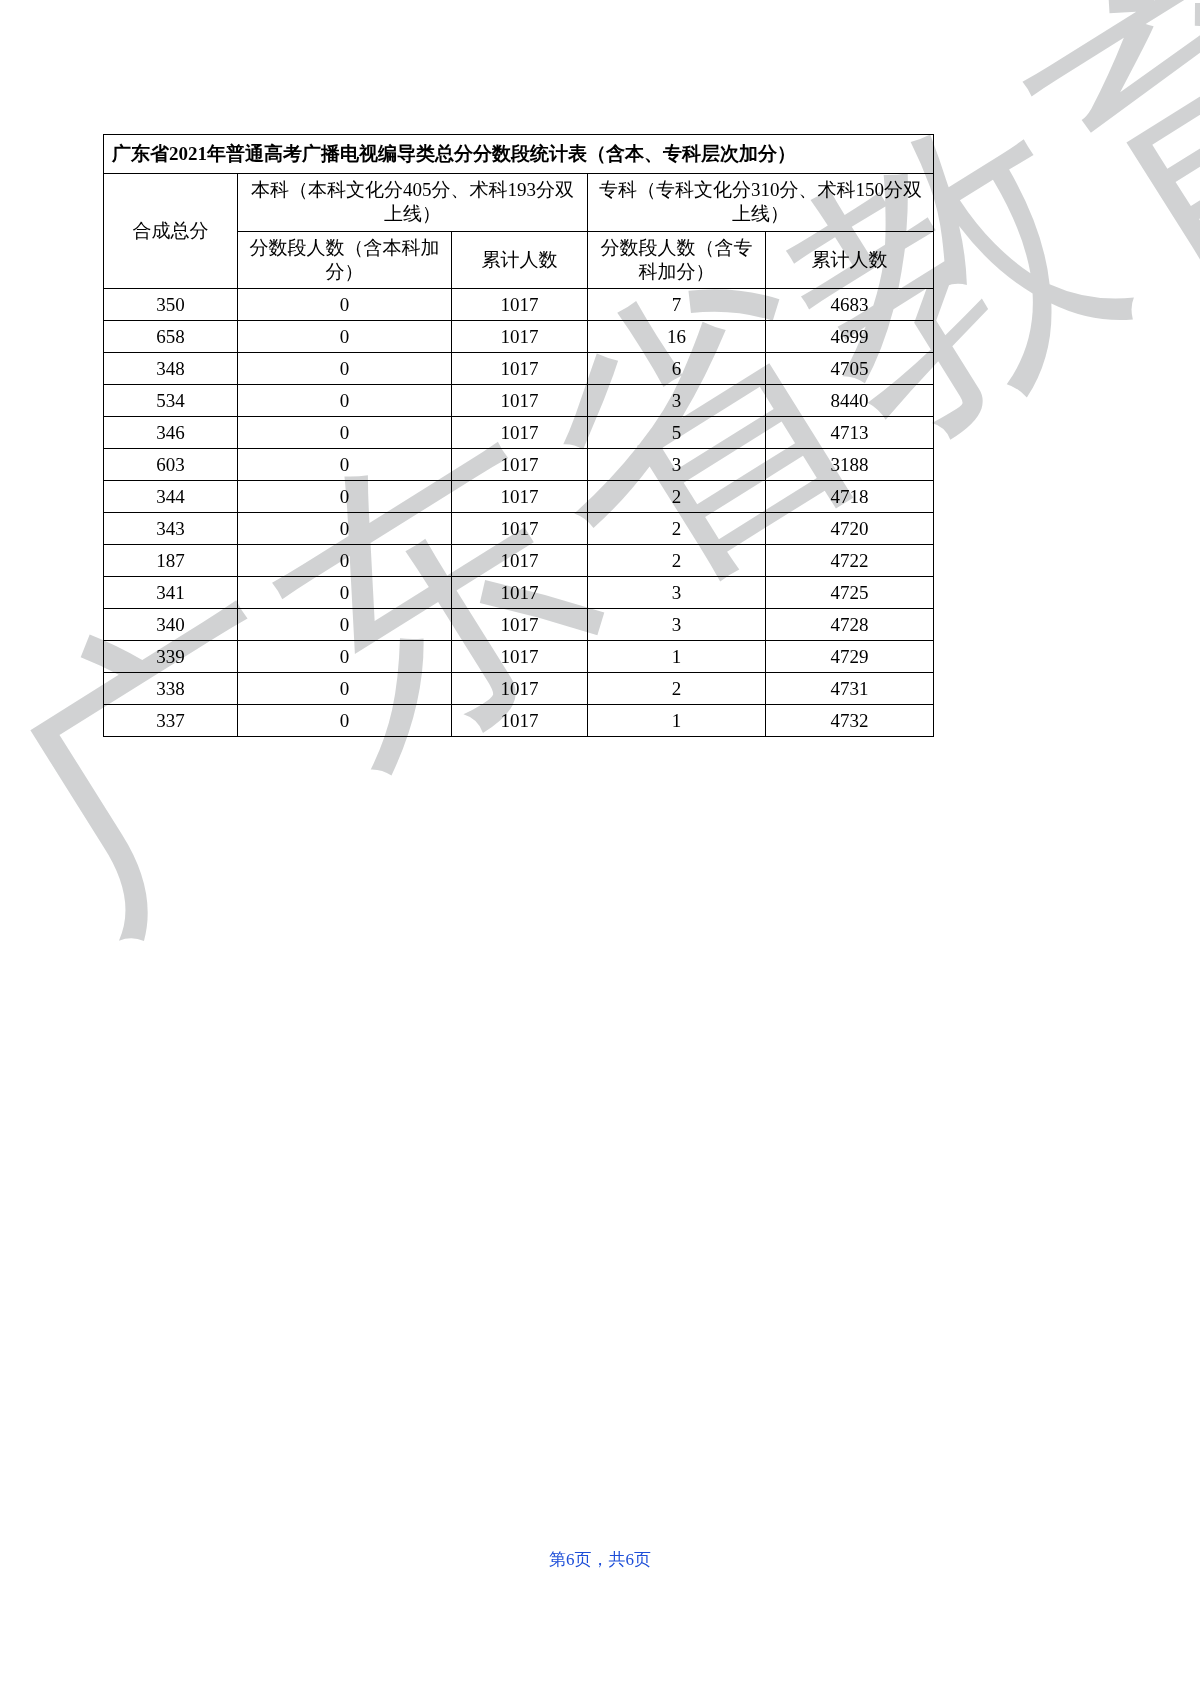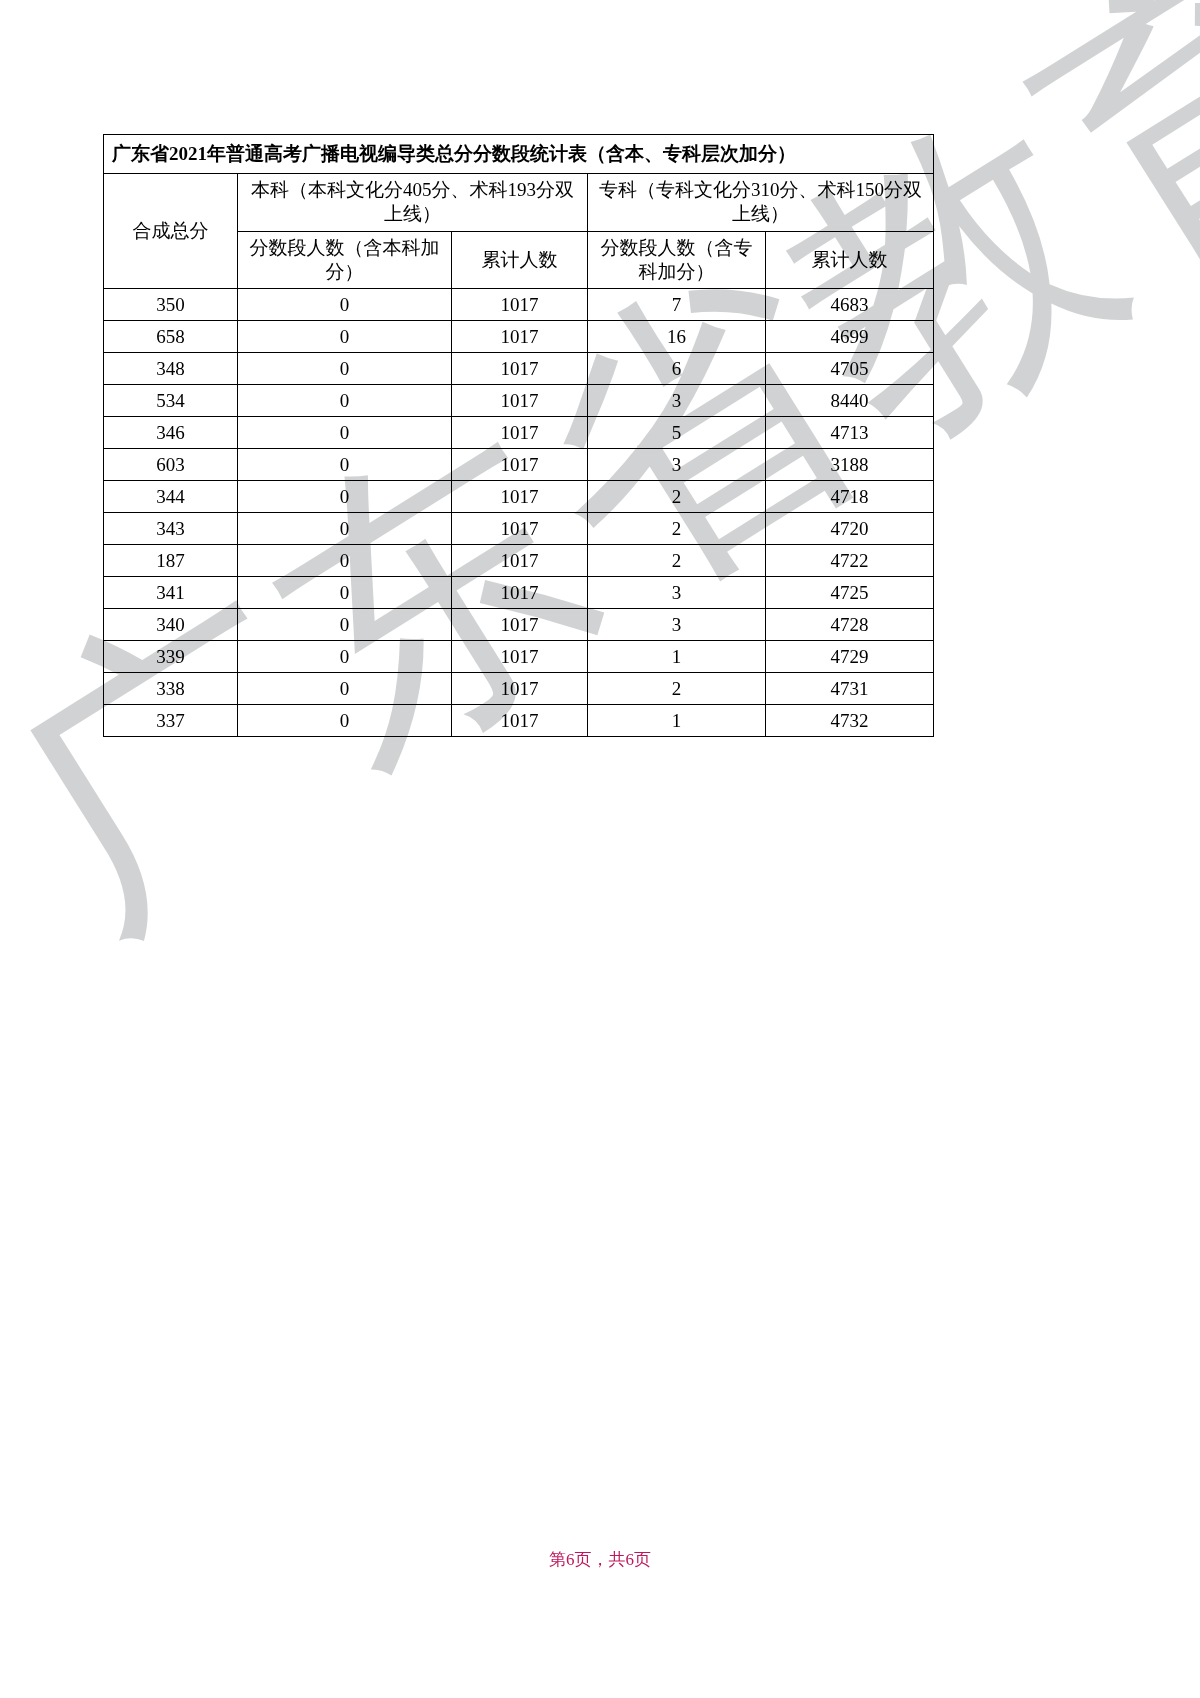--- a/index.html
+++ b/index.html
@@ -105,21 +105,21 @@
     font-size: 19.5px;
   }
 
   .footer {
     position: absolute;
     left: 0;
     top: 1548px;
     width: 1200px;
     text-align: center;
     font-size: 17px;
-    color: #be185d;
+    color: #1d4ed8;
     font-family: "Liberation Serif", serif;
     z-index: 3;
   }
 </style>
 </head>
 <body>
 
 <div class="watermark">
   <div class="watermark-text">广东省教育考试院</div>
 </div>

